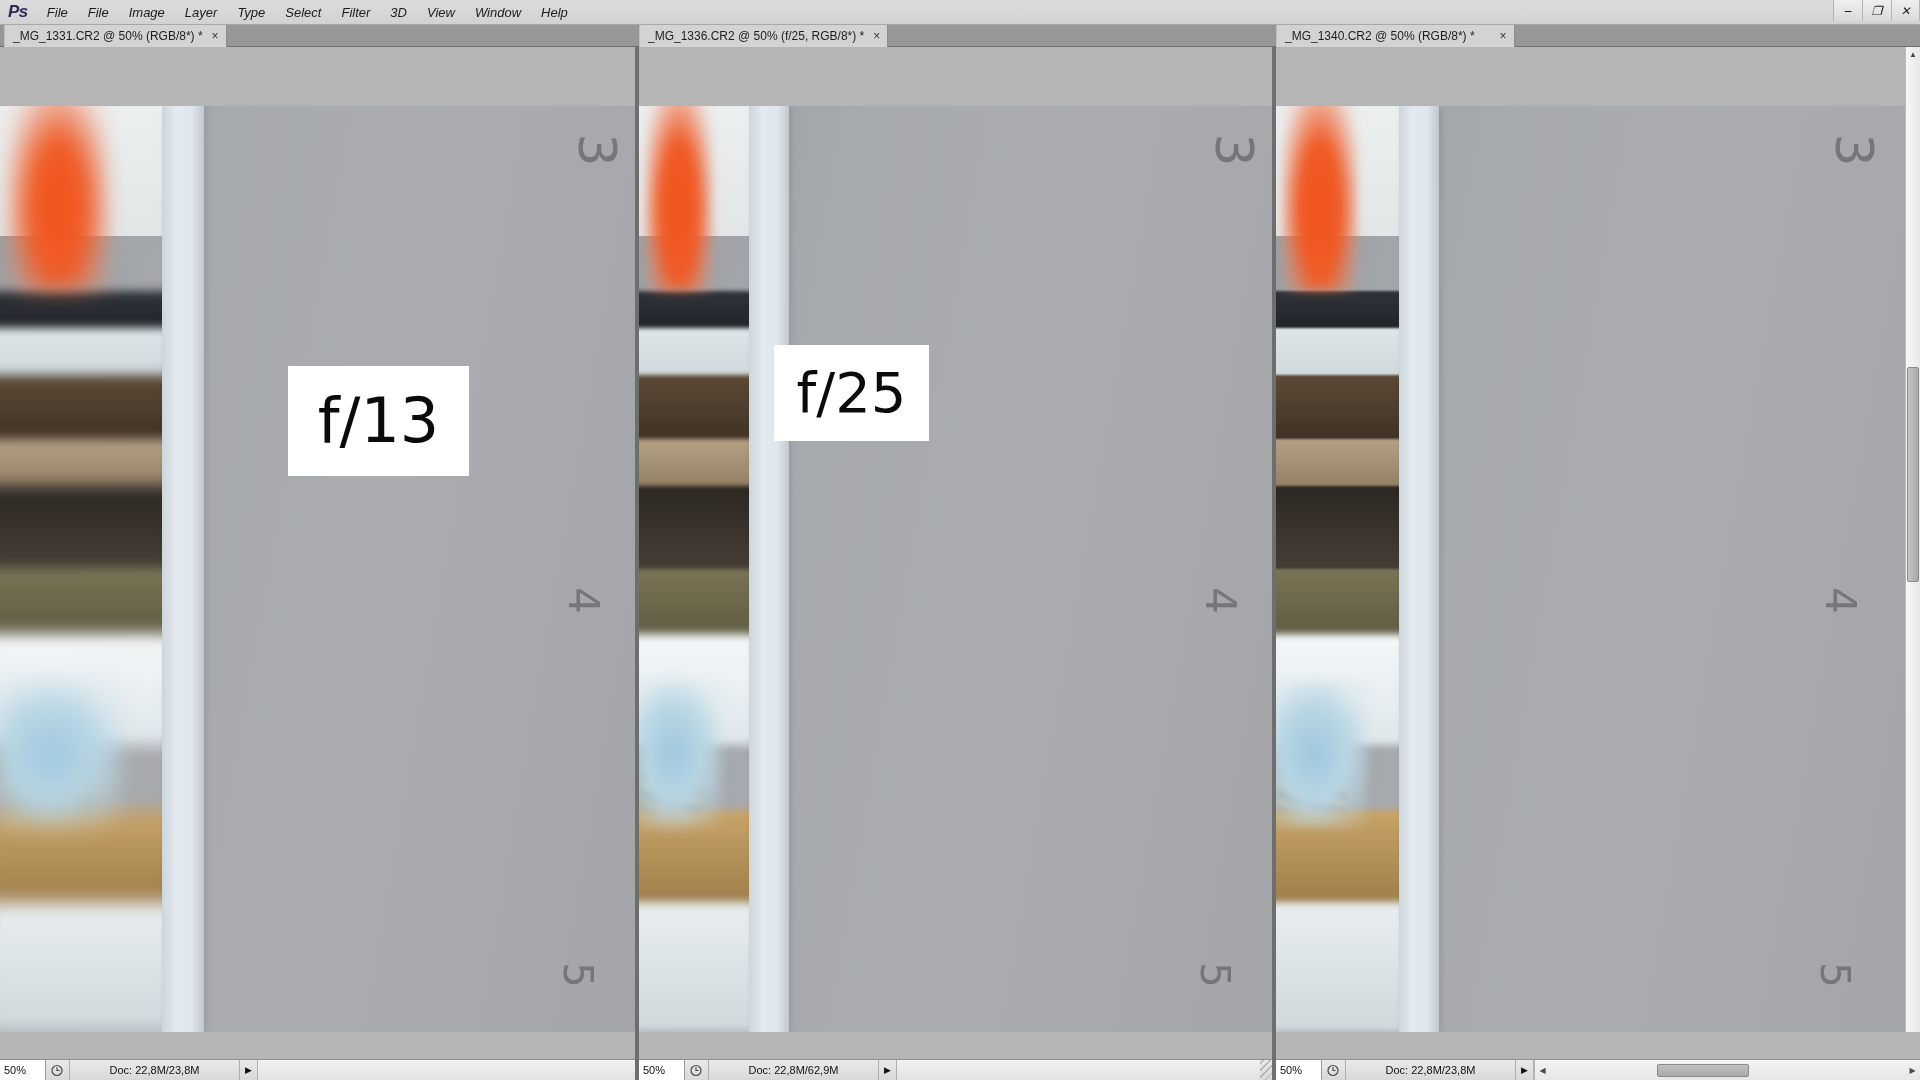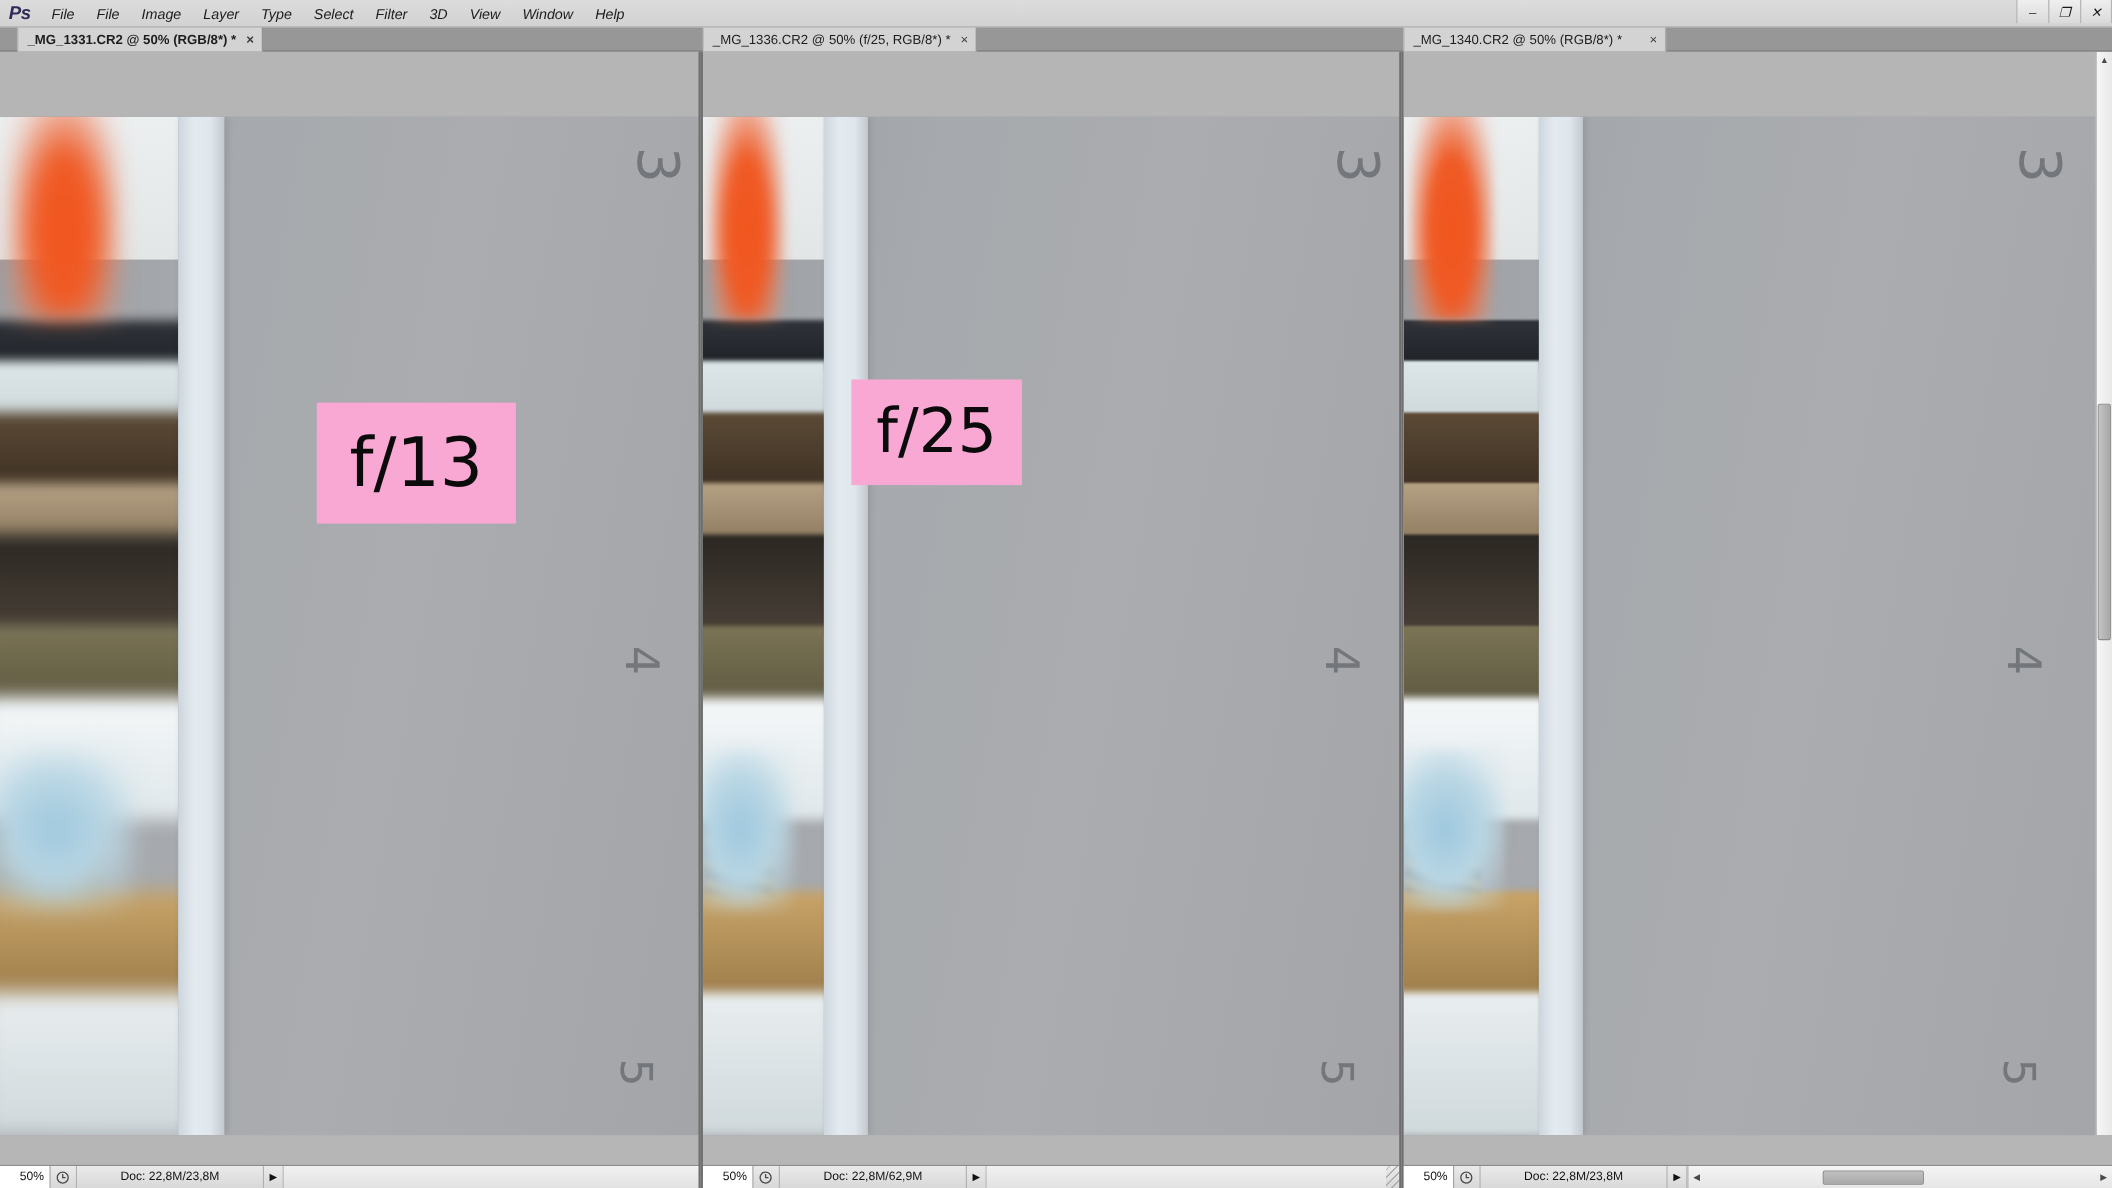--- a/index.html
+++ b/index.html
@@ -160,40 +160,40 @@
     color: #6b6e72;
     transform: rotate(90deg);
     transform-origin: center;
     user-select: none;
     opacity: 0.85;
   }
 
   
   .fstop {
     position: absolute;
-    background: #f9a8d4;
+    background: #ffffff;
     display: flex; align-items: center; justify-content: center;
     font-family: "DejaVu Sans", sans-serif;
     color: #0b0b0b;
     line-height: 1;
   }
 
   
   .statusbar {
     position: absolute; bottom: 0; left: 0;
     width: 100%; height: 21px;
     background: linear-gradient(#eaeaea, #d8d8d8);
     border-top: 1px solid #8d8d8d;
     display: flex; align-items: stretch;
     font-size: 11px; color: #111;
   }
   .zoom-field {
     width: 46px; background: #fff;
     border-right: 1px solid #9a9a9a;
-    display: flex; align-items: center; padding-left: 18px;
+    display: flex; align-items: center; padding-left: 4px;
   }
   .clock-cell {
     width: 24px; border-right: 1px solid #b0b0b0;
     display: flex; align-items: center; justify-content: center;
   }
   .doc-cell {
     flex: 0 0 auto; padding: 0 14px;
     display: flex; align-items: center; justify-content: center;
     min-width: 170px; border-right: 1px solid #b0b0b0;
   }
@@ -271,21 +271,21 @@
   <div class="menu-item">Help</div>
 
   <div class="win-controls">
     <div class="win-btn">–</div>
     <div class="win-btn">❐</div>
     <div class="win-btn close">✕</div>
   </div>
 </div>
 
 <div class="tabbar">
-  <div class="tab" style="left:16px;font-weight:bold;">
+  <div class="tab" style="left:4px;">
     <span>_MG_1331.CR2 @ 50% (RGB/8*) *</span>
     <span class="tab-close">×</span>
   </div>
   <div class="tab" style="left:639px;">
     <span>_MG_1336.CR2 @ 50% (f/25, RGB/8*) *</span>
     <span class="tab-close">×</span>
   </div>
   <div class="tab" style="left:1276px;gap:16px;">
     <span>_MG_1340.CR2 @ 50% (RGB/8*) *</span>
     <span class="tab-close">×</span>

